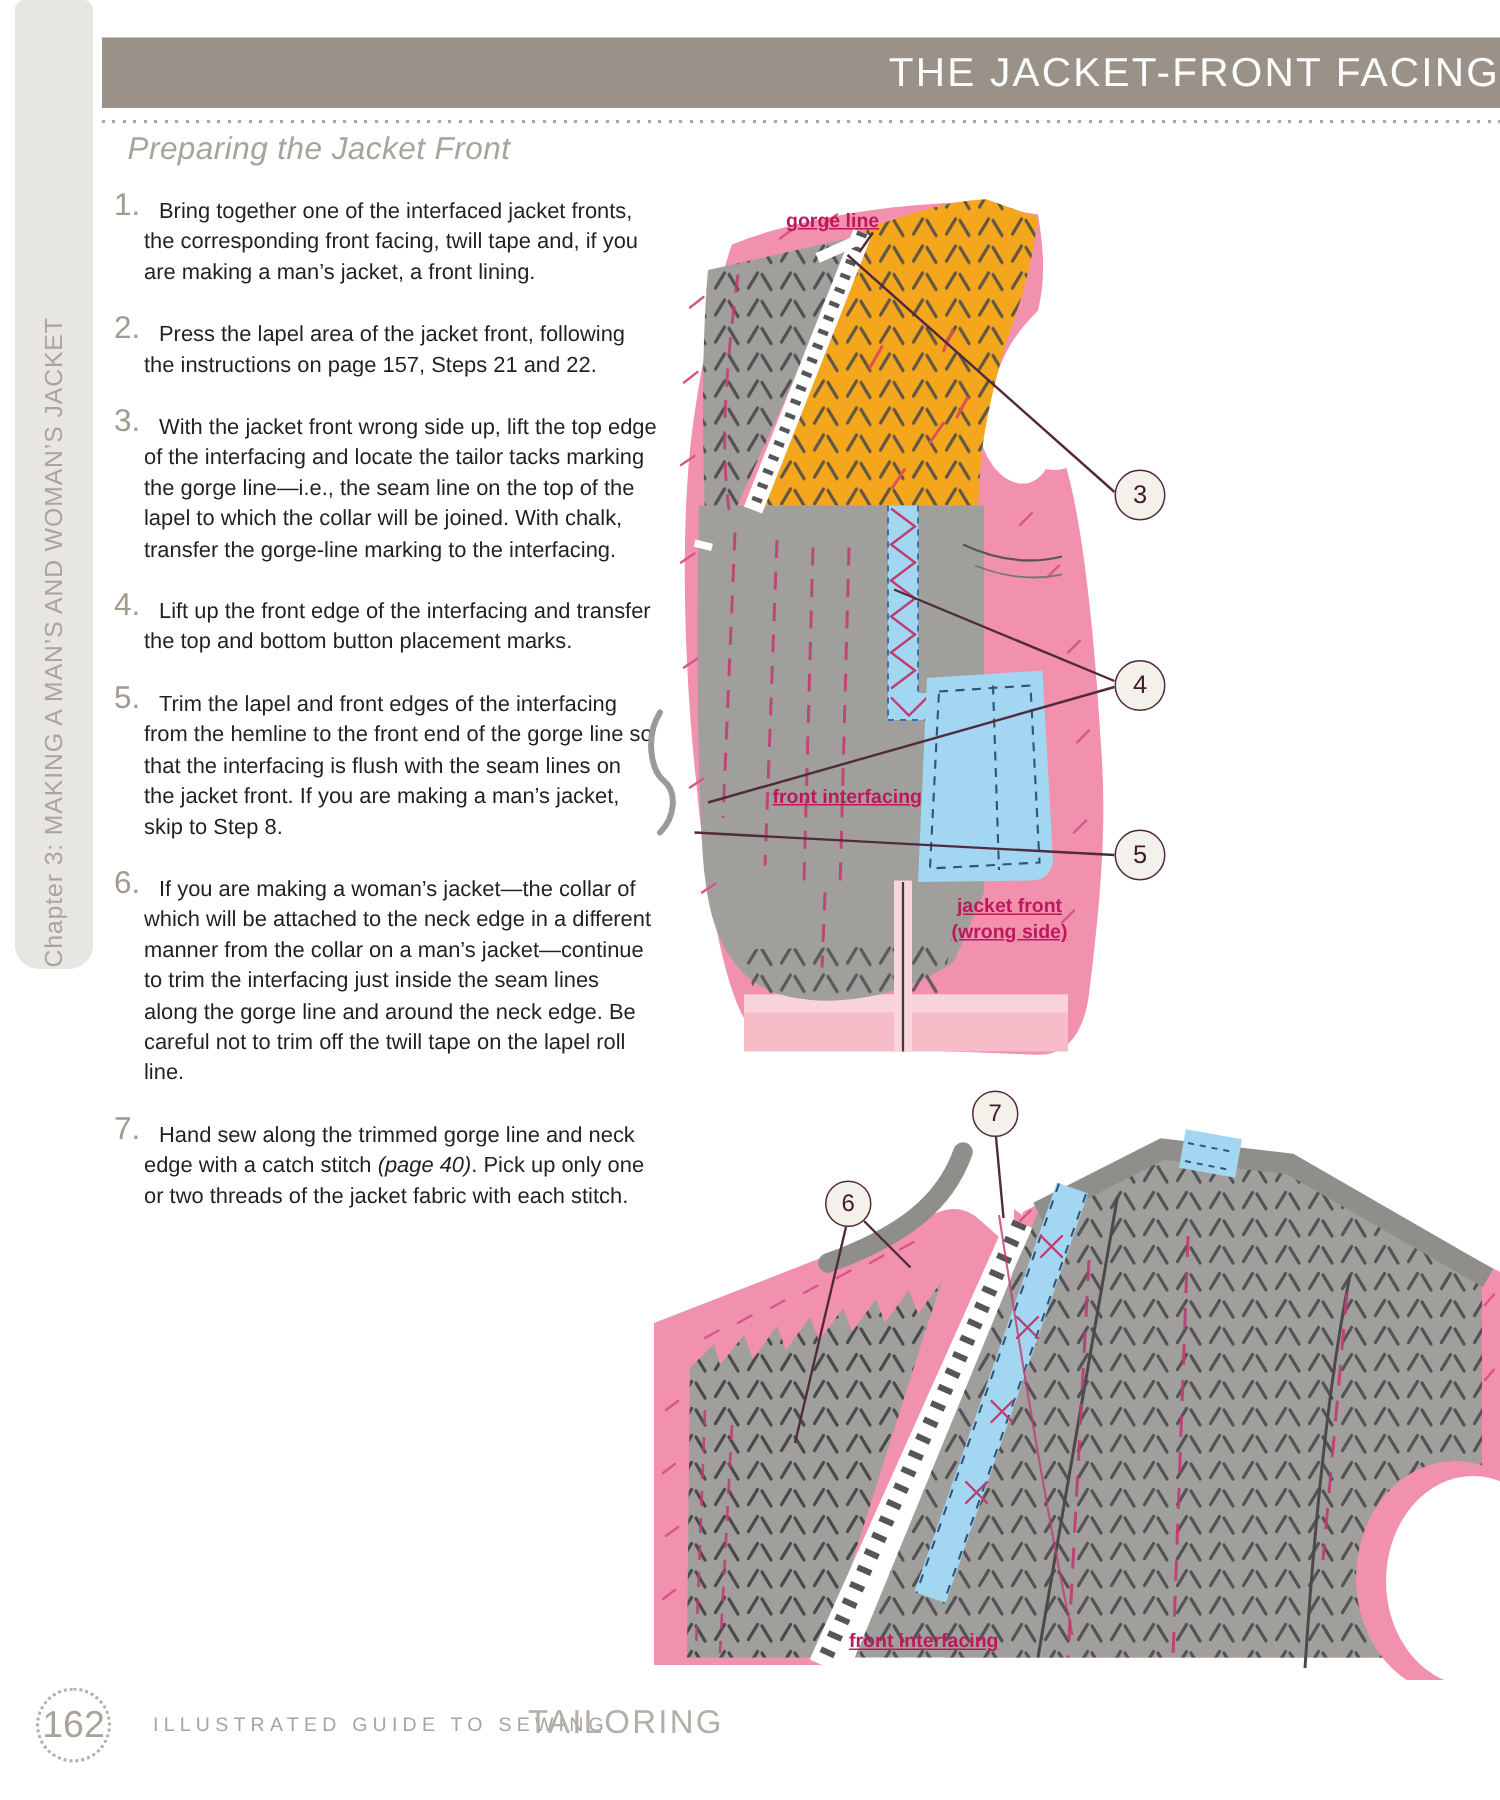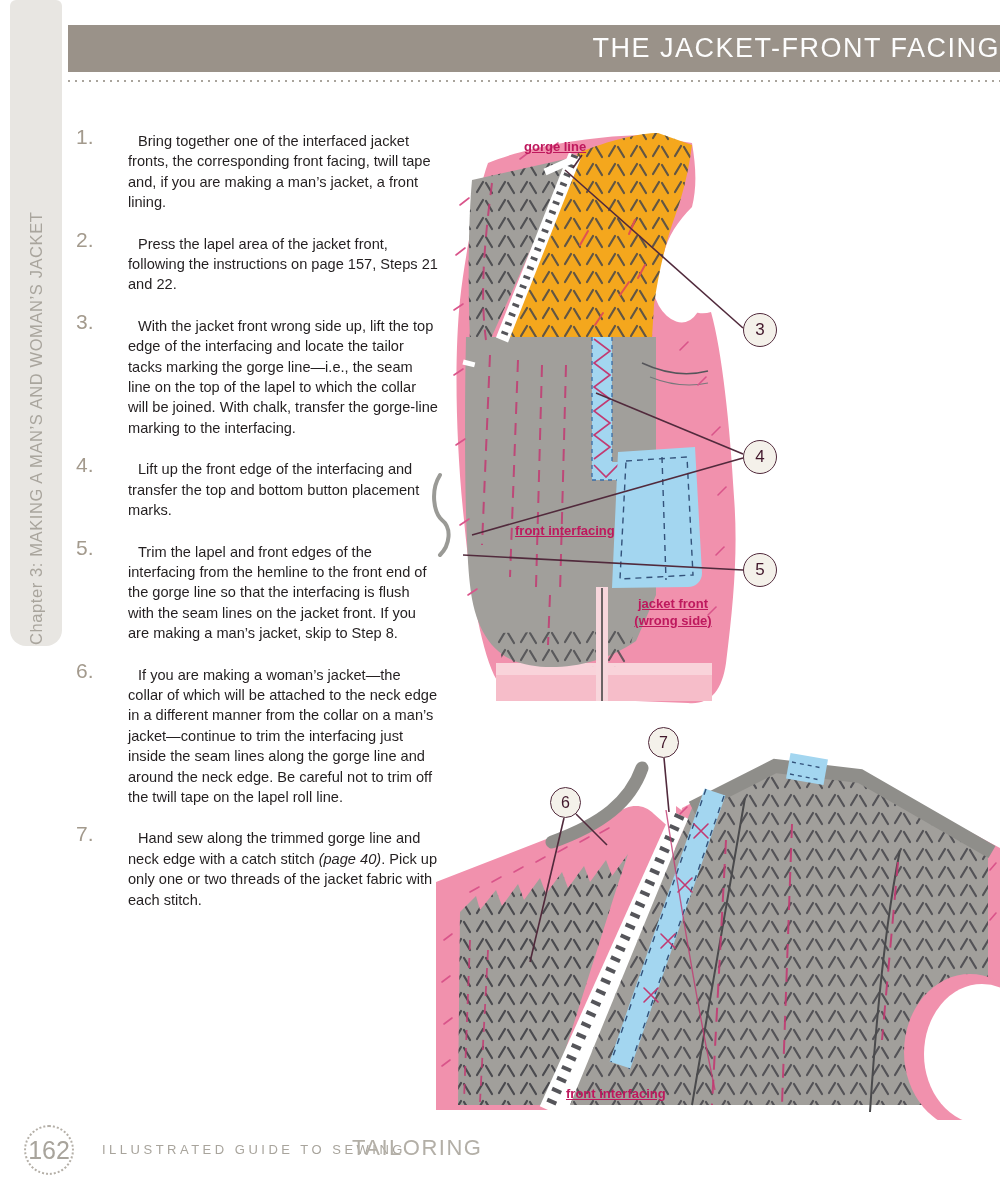--- a/index.html
+++ b/index.html
@@ -16,21 +16,21 @@
   .header-bar{position:absolute;left:68px;top:25px;right:0;height:47px;background:#9a9289;
     color:#fdfdfd;font-size:27px;letter-spacing:1.5px;line-height:47px;padding-left:18px;font-weight:400;text-align:right;}
   .dotted-rule{position:absolute;left:68px;right:0;top:80px;height:2px;
     background-image:repeating-linear-gradient(90deg,#a9a49c 0 2px,transparent 2px 7px);}
   .subtitle{position:absolute;left:85px;top:88px;color:#a8a49c;font-size:21px;font-style:italic;letter-spacing:.3px;}
 
   
   .steps{position:absolute;left:80px;top:131px;width:358px;}
   .step{position:relative;padding-left:16px;margin-bottom:21px;color:#231f20;font-size:14.6px;line-height:20.4px;}
   .step-num{position:absolute;left:-4px;top:-4px;color:#a39a8d;font-size:21px;font-weight:400;}
-  .step-text{display:block;text-indent:10px;margin-left:32px;}
+  .step-text{display:block;text-indent:10px;}
   .italic{font-style:italic;}
 
   
   .fig{position:absolute;}
   .fig svg{display:block;}
   .fig-label{position:absolute;color:#be185d;font-size:13px;font-weight:bold;white-space:nowrap;text-decoration:underline;}
   .fig-label.center{text-align:center;white-space:normal;line-height:1.3;}
   .callout{position:absolute;box-sizing:border-box;background:#f4f1ea;border:1.6px solid #512a3c;border-radius:50%;
     display:flex;align-items:center;justify-content:center;color:#42182c;font-size:17px;}
   .callout.big{width:34px;height:34px;}
@@ -45,20 +45,21 @@
 </head>
 <body>
 
 <div class="page">
 
   <div class="sidebar"></div>
   <div class="sidebar-label">Chapter 3:  MAKING A MAN’S AND WOMAN’S JACKET</div>
 
   <div class="header-bar">THE JACKET-FRONT FACING</div>
   <div class="dotted-rule"></div>
+  <div class="subtitle">Preparing the Jacket Front</div>
 
   <div class="steps">
     <div class="step">
       <span class="step-num">1.</span>
       <span class="step-text">Bring together one of the interfaced jacket fronts, the corresponding front facing, twill tape and, if you are making a man’s jacket, a front lining.</span>
     </div>
     <div class="step">
       <span class="step-num">2.</span>
       <span class="step-text">Press the lapel area of the jacket front, following the instructions on page 157, Steps 21 and 22.</span>
     </div>

